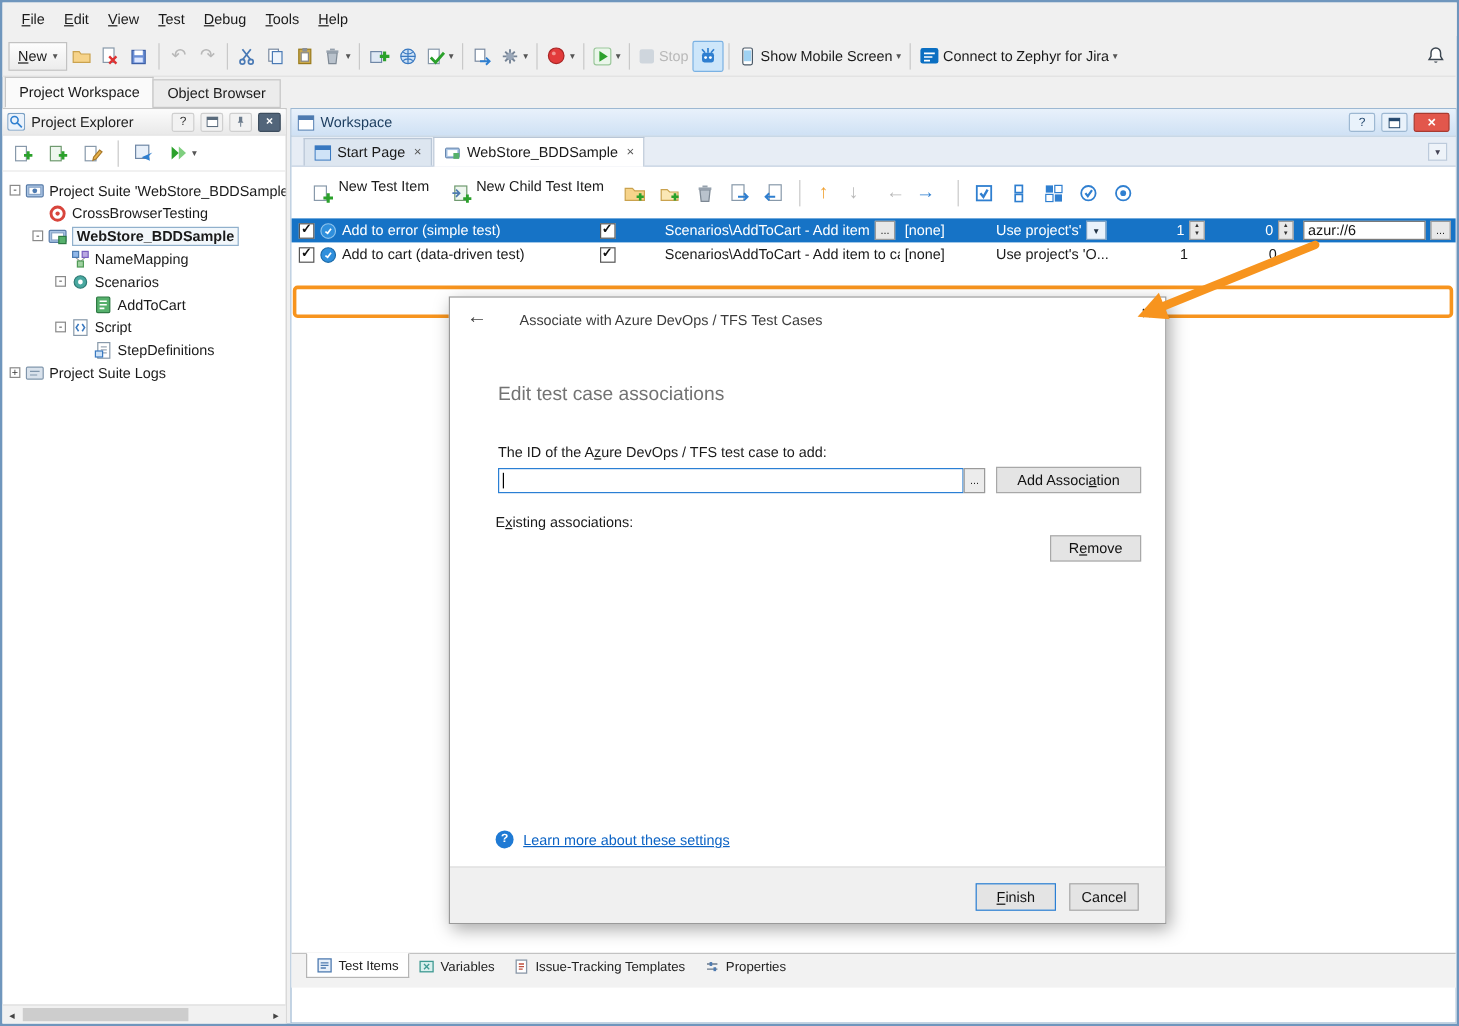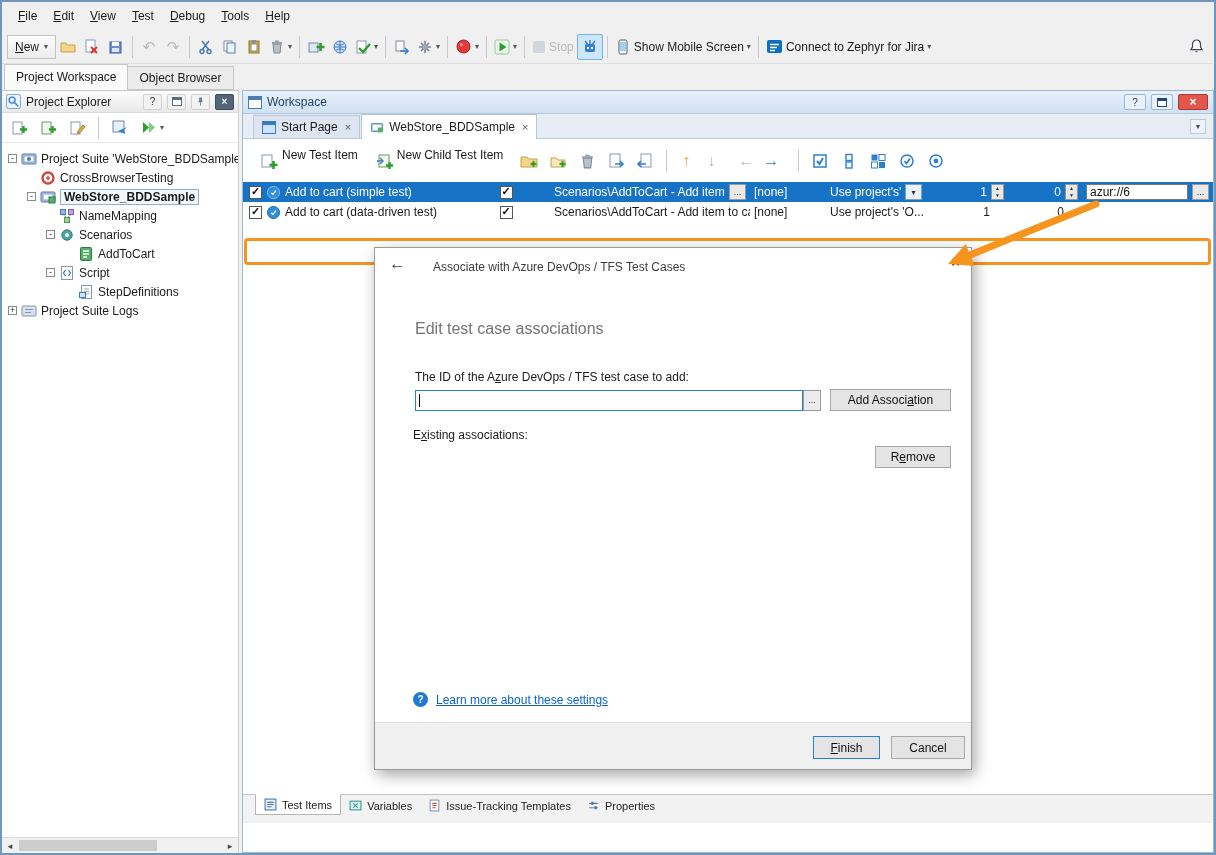--- a/index.html
+++ b/index.html
@@ -96,21 +96,21 @@
   .list-head { display:grid; grid-template-columns:37px 1fr; height:18px; border-bottom:1px solid #d0d0d0; }
   .lh { padding:2px 4px; border-right:1px solid #d0d0d0; }
   .list-row { display:grid; grid-template-columns:37px 1fr; height:18px; border:2px solid #3a3a3a; }
   .lc { padding:1px 4px; border-right:1px solid #d0d0d0; }
   .dlg-remove { position:absolute; left:500px; top:198px; width:76px; height:22px; }
   .dlg-help { position:absolute; left:38px; top:444px; display:flex; gap:8px; align-items:center; }
   .qicon { width:15px; height:15px; border-radius:50%; background:#1f7ad4; color:#fff; font-size:10px; font-weight:bold; display:flex; align-items:center; justify-content:center; }
   .dlg-help a { color:#0b63c5; }
   .dlg-footer { position:absolute; left:0; right:0; bottom:0; height:47px; background:#f0f0f0; border-top:1px solid #dddddd; }
   .dlg-finish { position:absolute; left:438px; top:13px; width:67px; height:23px; border:1px solid #2a7fd4; }
-  .dlg-cancel { position:absolute; left:516px; top:13px; width:74px; height:23px; }
+  .dlg-cancel { position:absolute; left:516px; top:13px; width:58px; height:23px; }
 
   
   .bt-strip { position:absolute; left:0; right:0; bottom:0; height:29px; background:#f2f2f2; border-top:1px solid #c2c2c2; display:flex; align-items:flex-start; padding-left:12px; }
   .btab { height:21px; display:flex; align-items:center; gap:5px; padding:0 8px; font-size:11px; color:#222; }
   .btab.active { background:#fff; border:1px solid #b5b5b5; border-top:1px solid #fff; margin-top:-1px; }
 
   .anno { position:absolute; inset:0; z-index:30; pointer-events:none; }
   u { text-decoration:underline; }
 </style>
 </head>
@@ -594,21 +594,21 @@
           <div class="c" style="padding-left:6px">
             <span class="cb">
                 <span>✓</span>
               </span>
             <span>
                 <svg width="15" height="15" viewBox="0 0 16 16">
                   <circle cx="8" cy="8" r="6.5" fill="#2f8fdc" stroke="#8fc4ec"></circle>
                   <path d="M5.5 8.5L7.5 10l3-4" stroke="#fff" stroke-width="1.5" fill="none"></path>
                 </svg>
               </span>
-            <span>Add to cart (simple test)</span>
+            <span>Add to error (simple test)</span>
           </div>
           <div class="c center">
               <span class="cb">
                 <span>✓</span>
               </span>
             </div>
           <div class="c">
               <span style="flex:1;overflow:hidden">Scenarios\AddToCart - Add item to c...</span>
               <span class="browse">...</span>
             </div>

